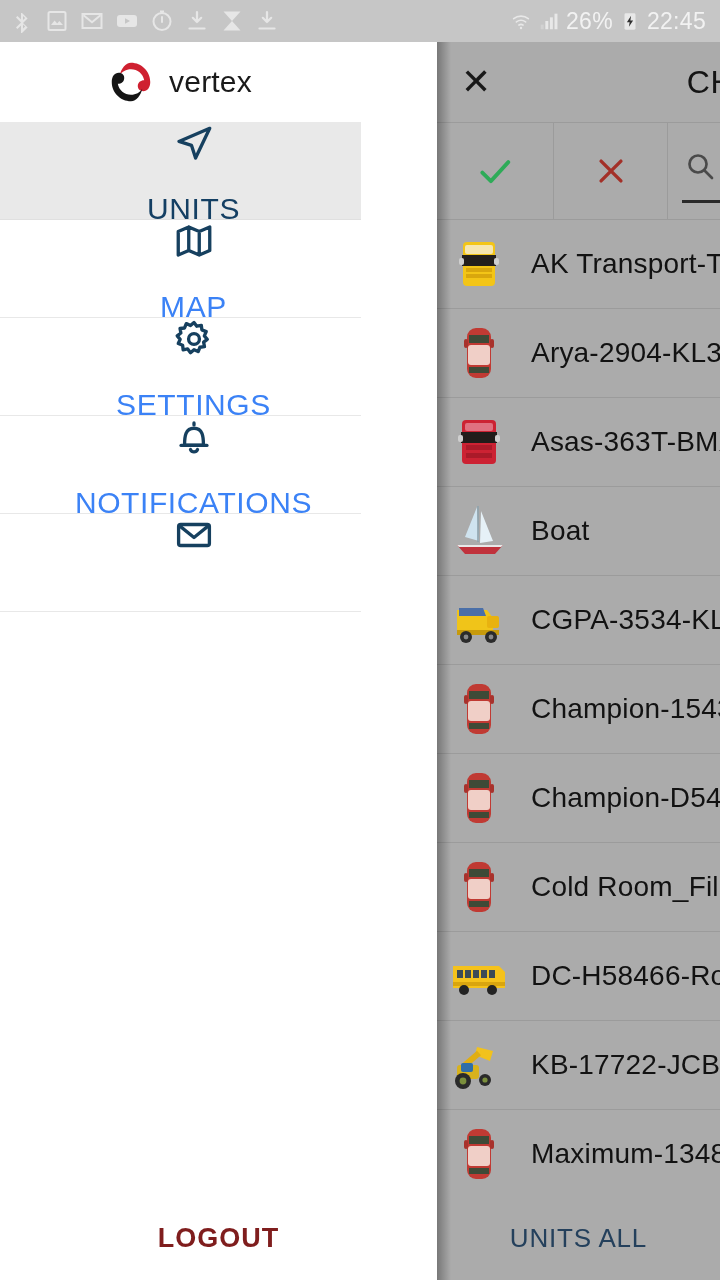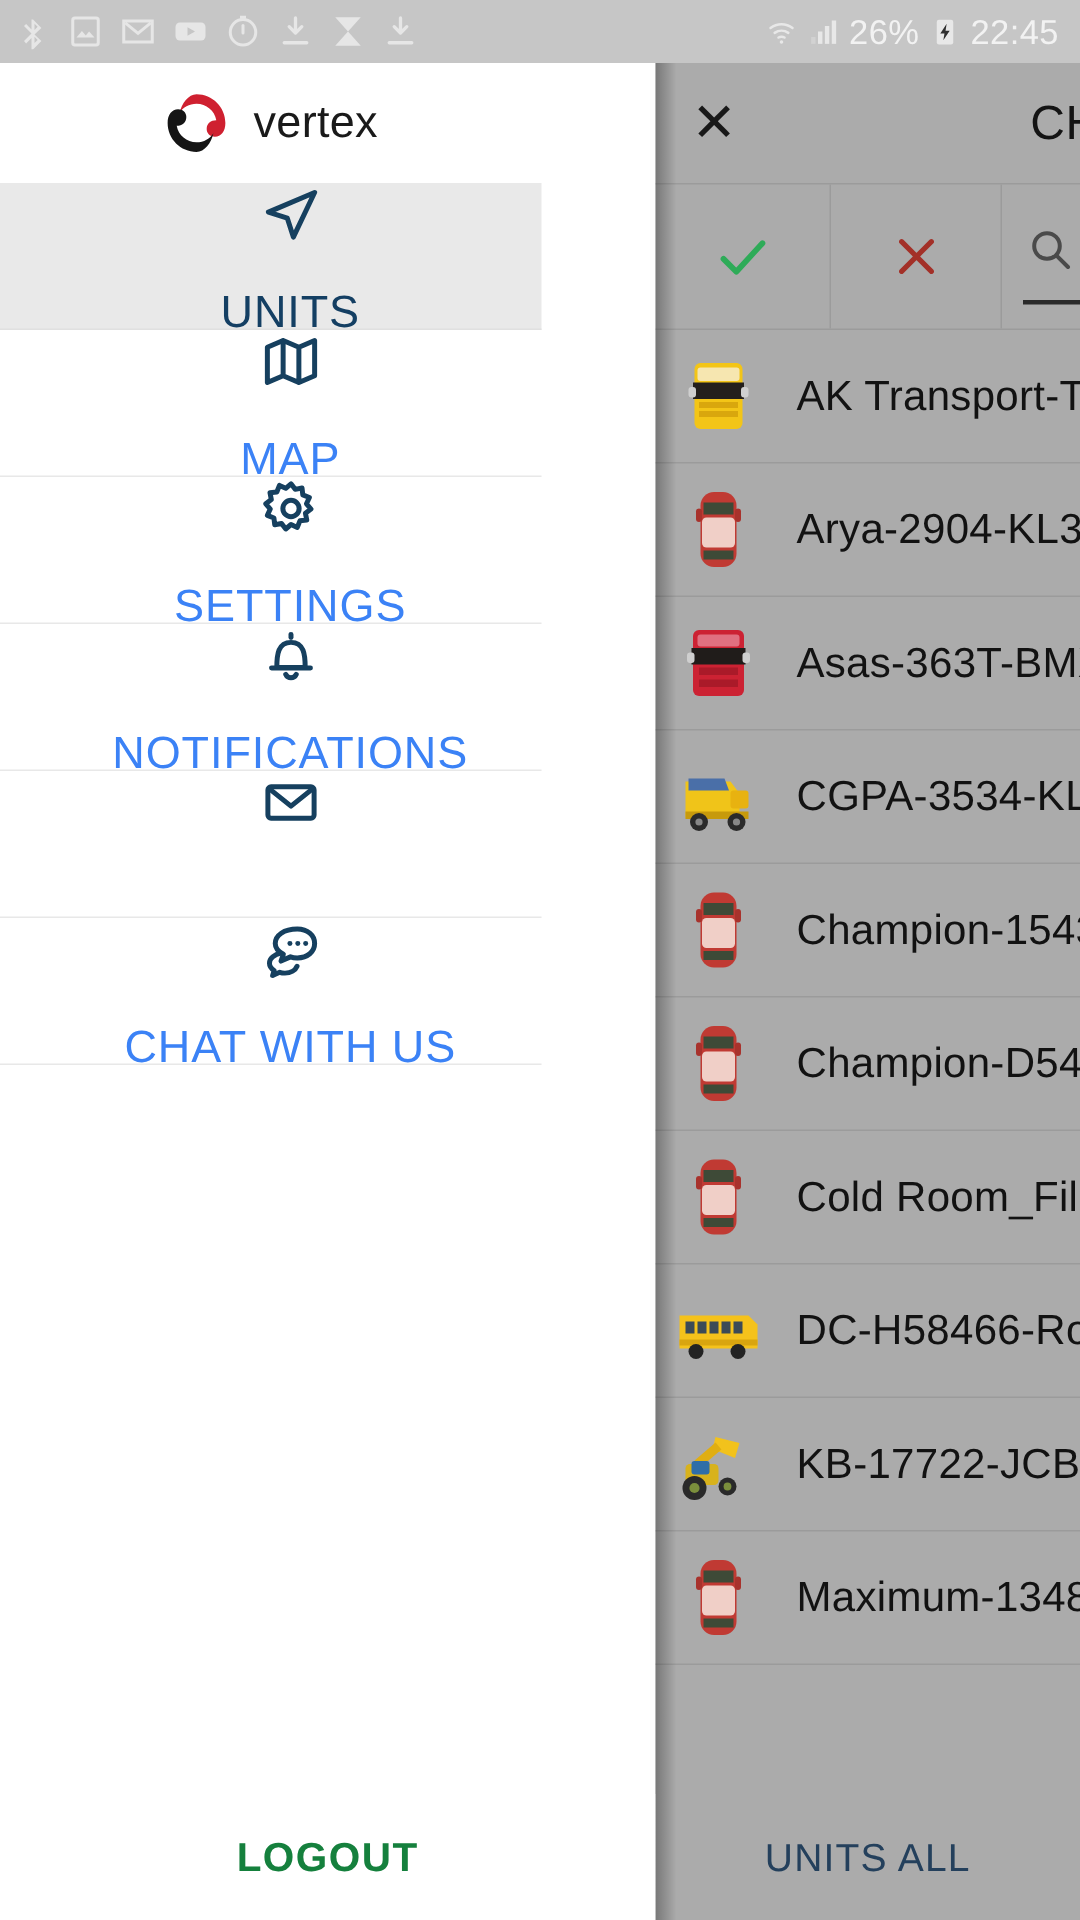--- a/index.html
+++ b/index.html
@@ -47,21 +47,21 @@
     font-size:30px; color:#3b82f6; letter-spacing:.6px; white-space:nowrap;
   }
   .nav-item.active .nav-label{ color:#143f63; }
 
   #logout-bar{
     position:absolute; left:0; bottom:0; width:437px; height:84px;
     display:flex; align-items:center; justify-content:center;
     background:#fff;
   }
   #logout-label{
-    font-size:27px; font-weight:bold; color:#15803d; letter-spacing:1px;
+    font-size:27px; font-weight:bold; color:#7f1d1d; letter-spacing:1px;
   }
 
   
   #drawer-shadow{
     position:absolute; left:437px; top:42px; width:14px; height:1238px;
     background:linear-gradient(to right, rgba(0,0,0,.30), rgba(0,0,0,0));
     z-index:3; pointer-events:none;
   }
 
   
@@ -235,20 +235,30 @@
       <rect x="14" y="20" width="36" height="11" fill="#201c1a"></rect>
       <rect x="19" y="33" width="26" height="5" fill="#aa1a29"></rect>
       <rect x="19" y="41" width="26" height="5" fill="#aa1a29"></rect>
       <rect x="11" y="23" width="5" height="7" rx="2" fill="#cfcfcf"></rect>
       <rect x="48" y="23" width="5" height="7" rx="2" fill="#cfcfcf"></rect>
         </svg>
         <span class="unit-name">Asas-363T-BMX-</span>
       </div>
       <div class="unit-row">
         <svg class="unit-ico" viewBox="0 0 64 60">
+      <path d="M30 6l2 34-14-4z" fill="#cfe3ef"></path>
+      <path d="M34 10l12 30-13 2z" fill="#e6f1f7"></path>
+      <path d="M31 5v36" stroke="#8fa3ad" stroke-width="1.6" fill="none"></path>
+      <path d="M10 44h46l-8 9H18z" fill="#c0323c"></path>
+      <path d="M10 44h46l-2 2H12z" fill="#e8e8e8"></path>
+        </svg>
+        <span class="unit-name">Boat</span>
+      </div>
+      <div class="unit-row">
+        <svg class="unit-ico" viewBox="0 0 64 60">
       <path d="M10 20h30l6 8v16H10z" fill="#f0c419"></path>
       <path d="M12 18h24l3 8H12z" fill="#4a6fa8"></path>
       <rect x="40" y="26" width="12" height="12" rx="2" fill="#e8b210"></rect>
       <rect x="10" y="40" width="42" height="5" fill="#c79a0c"></rect>
       <circle cx="19" cy="47" r="6" fill="#2b2b2b"></circle>
           <circle cx="19" cy="47" r="2.4" fill="#888"></circle>
       <circle cx="44" cy="47" r="6" fill="#2b2b2b"></circle>
           <circle cx="44" cy="47" r="2.4" fill="#888"></circle>
         </svg>
         <span class="unit-name">CGPA-3534-KL44</span>
@@ -369,29 +379,19 @@
           <path d="M12 5.1V4" fill="none" stroke="#16405f" stroke-width="1.9" stroke-linecap="round" stroke-linejoin="round"></path>
         </svg>
         <span class="nav-label">NOTIFICATIONS</span>
       </div>
       <div class="nav-item">
         <svg class="nav-ico" viewBox="0 0 24 24">
           <rect x="3.2" y="6" width="17.6" height="12" rx="1.2" fill="none" stroke="#16405f" stroke-width="1.9" stroke-linecap="round" stroke-linejoin="round"></rect>
           <path d="M3.8 6.8L12 13.4l8.2-6.6" fill="none" stroke="#16405f" stroke-width="1.9" stroke-linecap="round" stroke-linejoin="round"></path>
         </svg>
       </div>
-      <div class="nav-item">
-        <svg class="nav-ico" viewBox="0 0 24 24">
-          <path d="M14.4 4.2c3.9 0 6.6 2.4 6.6 5.5s-2.7 5.5-6.6 5.5c-.9 0-1.8-.1-2.6-.4l-3.6 1.6.9-2.6C7.2 12.8 6 11.3 6 9.7c0-3.1 3.3-5.5 8.4-5.5z" fill="none" stroke="#16405f" stroke-width="1.9" stroke-linecap="round" stroke-linejoin="round"></path>
-          <path d="M8.2 13.4c-2.6.5-4.4 2-4.4 3.8 0 1.1.7 2.1 1.8 2.8l-.6 1.9 2.7-1.2c.6.2 1.3.3 2 .3 2.2 0 4-1.1 4.6-2.6" fill="none" stroke="#16405f" stroke-width="1.9" stroke-linecap="round" stroke-linejoin="round"></path>
-          <circle cx="11.6" cy="9.7" r=".95" fill="#16405f" stroke="none"></circle>
-          <circle cx="14.6" cy="9.7" r=".95" fill="#16405f" stroke="none"></circle>
-          <circle cx="17.6" cy="9.7" r=".95" fill="#16405f" stroke="none"></circle>
-        </svg>
-        <span class="nav-label">CHAT WITH US</span>
-      </div>
     </div>
 
   <div id="logout-bar">
     <span id="logout-label">LOGOUT</span>
   </div>
 </div>
 <div id="drawer-shadow"></div>
 
 </body></html>

